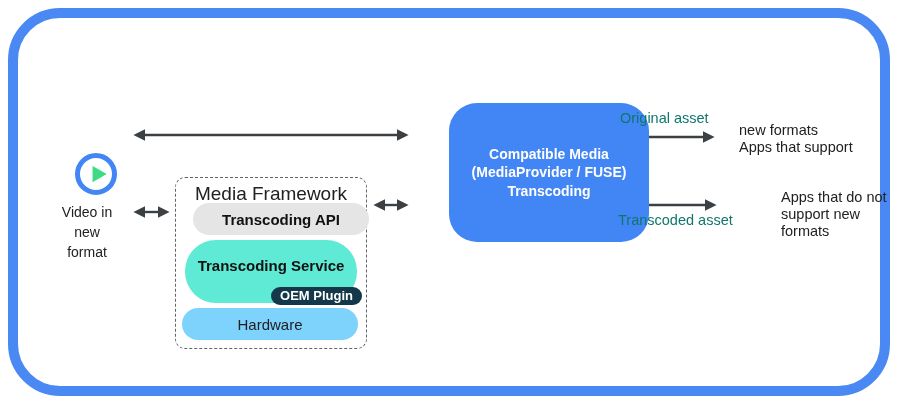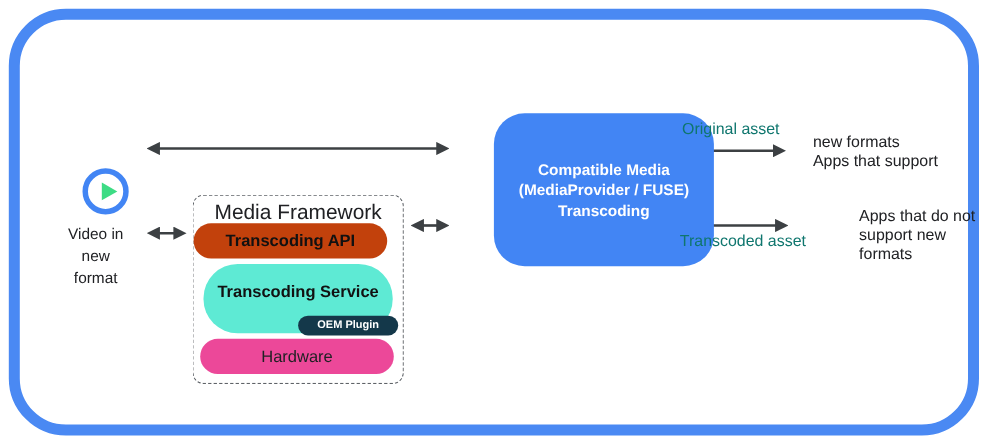--- a/index.html
+++ b/index.html
@@ -27,28 +27,28 @@
     text-align:center;font-size:14px;line-height:20px;color:#202124;
   }
 
   
   .framework{
     position:absolute;left:175px;top:177px;width:192px;height:172px;box-sizing:border-box;
     border:1.6px dashed #5f6368;border-radius:10px;
   }
   .fw-title{position:absolute;left:0;top:5px;width:100%;text-align:center;font-size:19px;color:#202124;}
   .pill{position:absolute;display:flex;align-items:center;justify-content:center;box-sizing:border-box;}
-  .pill-api{left:0;top:25px;width:176px;height:32px;border-radius:16px;background:#c2410c;
+  .pill-api{left:17px;top:25px;width:176px;height:32px;border-radius:16px;background:#e5e5e5;
     font-weight:bold;font-size:15px;color:#111;}
   .pill-service{left:9px;top:62px;width:172px;height:63px;border-radius:31px;background:#5eead4;
     font-weight:bold;font-size:15px;color:#111;padding-bottom:12px;text-align:center;}
   .pill-oem{position:absolute;right:-5px;bottom:-2px;width:91px;height:18px;border-radius:9px;
     background:#14384a;display:flex;align-items:center;justify-content:center;
-    font-weight:bold;font-size:10px;color:#fff;padding-bottom:1px;box-sizing:border-box;}
-  .pill-hardware{left:6px;top:130px;width:176px;height:32px;border-radius:16px;background:#ec4899;
+    font-weight:bold;font-size:13px;color:#fff;padding-bottom:1px;box-sizing:border-box;}
+  .pill-hardware{left:6px;top:130px;width:176px;height:32px;border-radius:16px;background:#7dd3fc;
     font-size:15px;color:#202124;}
 
   
   .transcoder{
     position:absolute;left:413px;top:103px;width:200px;height:139px;border-radius:28px;
     background:#4285f4;color:#fff;font-weight:bold;font-size:14px;line-height:18.5px;
     display:flex;flex-direction:column;align-items:center;justify-content:center;text-align:center;margin-left:36px;
   }
 
   

